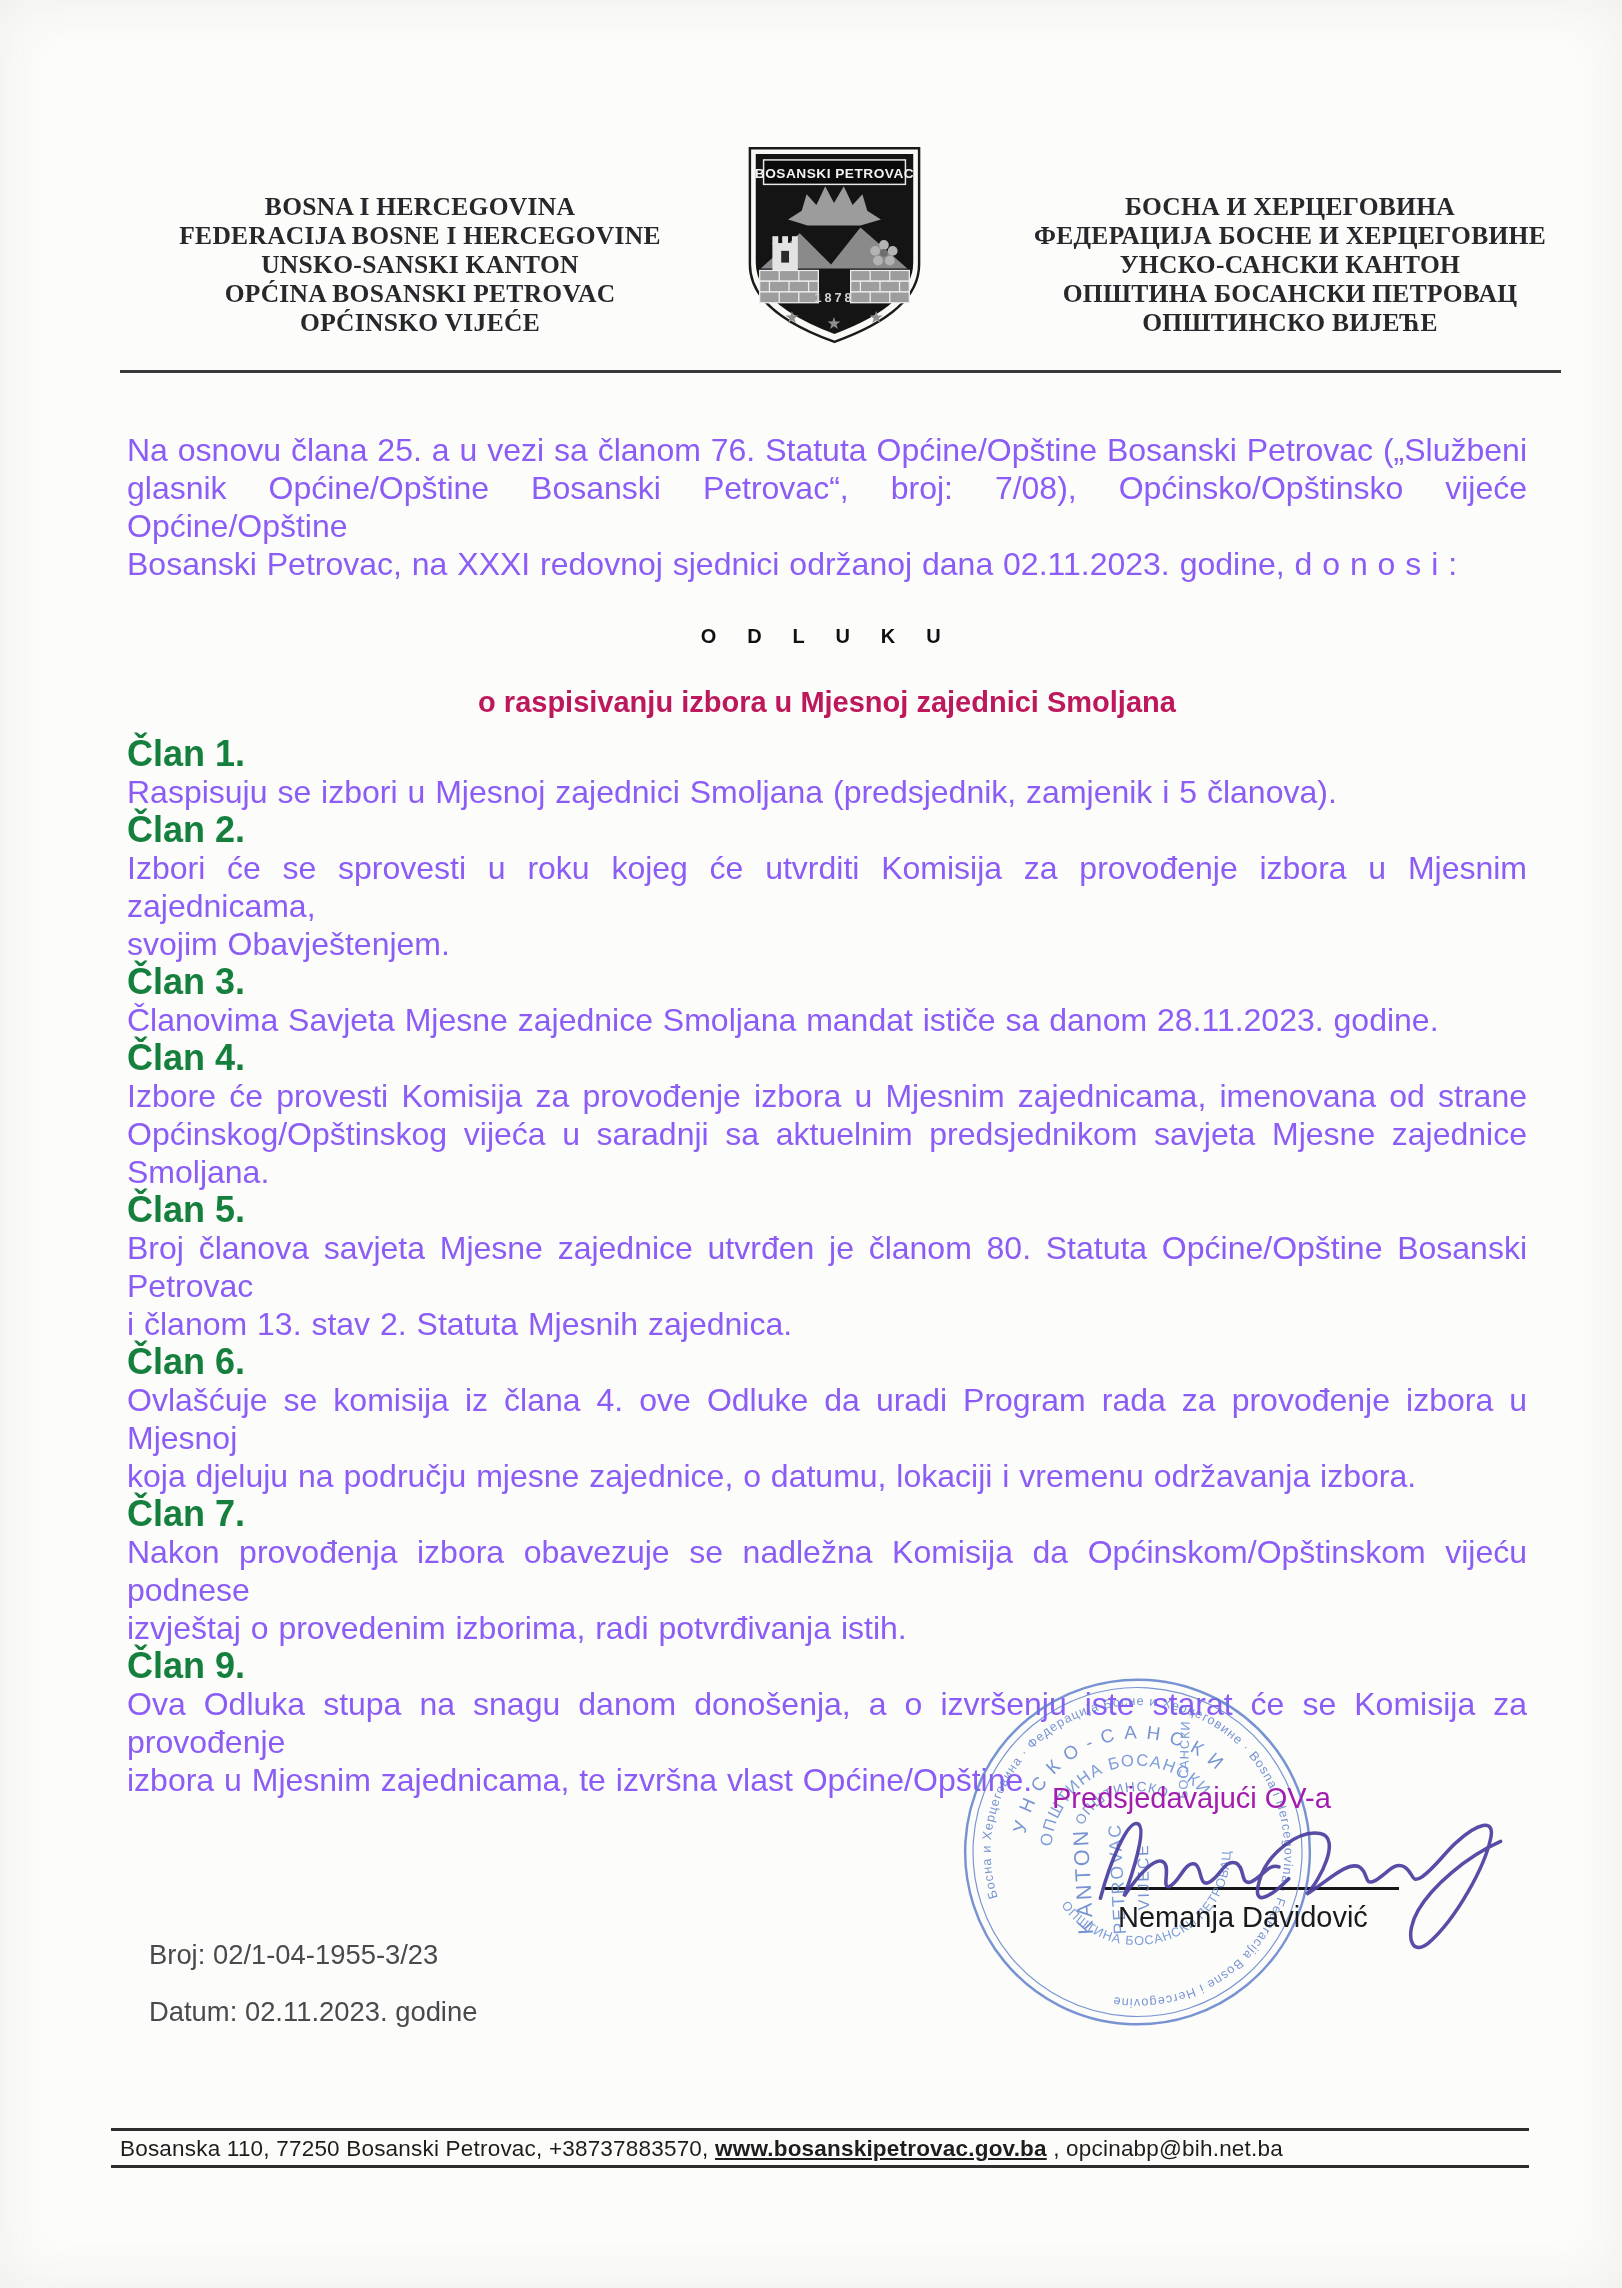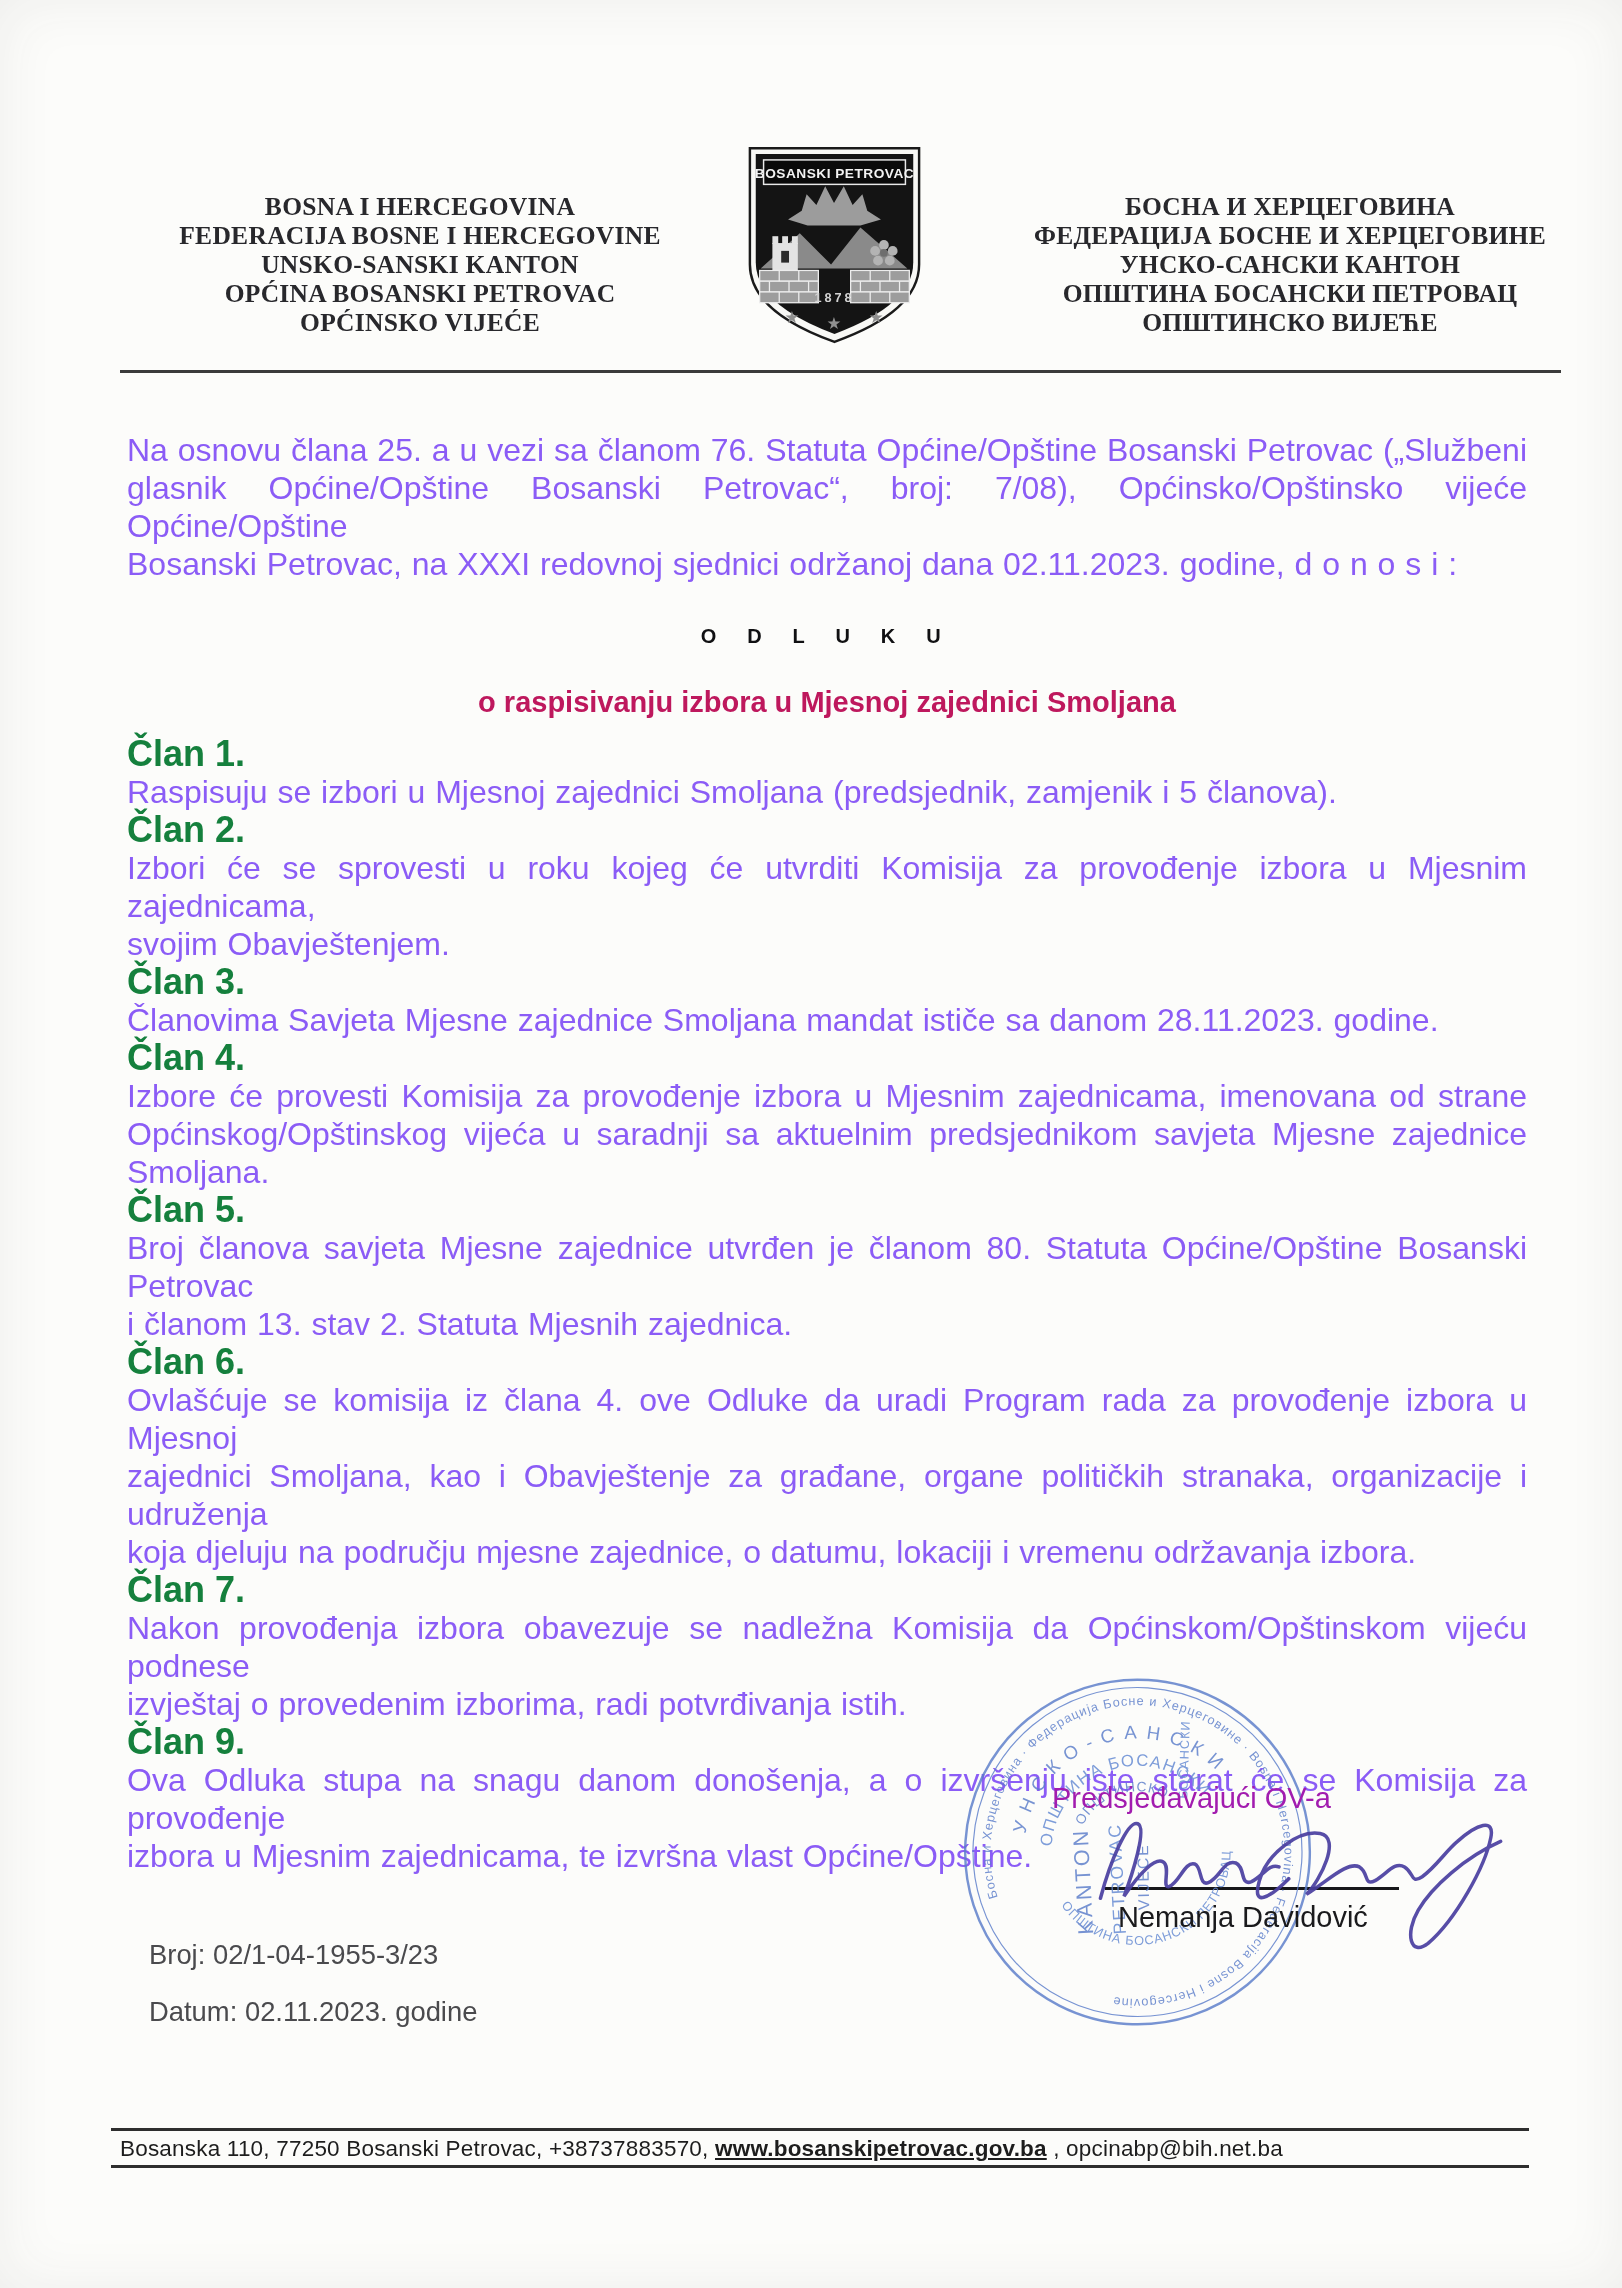--- a/index.html
+++ b/index.html
@@ -136,21 +136,20 @@
       <div class="clan">Član 3.</div>
       <div class="body-line last">Članovima Savjeta Mjesne zajednice Smoljana mandat ističe sa danom 28.11.2023. godine.</div>
       <div class="clan">Član 4.</div>
       <div class="body-line">Izbore će provesti Komisija za provođenje izbora u Mjesnim zajednicama, imenovana od strane</div>
       <div class="body-line last">Općinskog/Opštinskog vijeća u saradnji sa aktuelnim predsjednikom savjeta Mjesne zajednice Smoljana.</div>
       <div class="clan">Član 5.</div>
       <div class="body-line">Broj članova savjeta Mjesne zajednice utvrđen je članom 80. Statuta Općine/Opštine Bosanski Petrovac</div>
       <div class="body-line last">i članom 13. stav 2. Statuta Mjesnih zajednica.</div>
       <div class="clan">Član 6.</div>
       <div class="body-line">Ovlašćuje se komisija iz člana 4. ove Odluke da uradi Program rada za provođenje izbora u Mjesnoj</div>
-      <div class="body-line">zajednici Smoljana, kao i Obavještenje za građane, organe političkih stranaka, organizacije i udruženja</div>
       <div class="body-line last">koja djeluju na području mjesne zajednice, o datumu, lokaciji i vremenu održavanja izbora.</div>
       <div class="clan">Član 7.</div>
       <div class="body-line">Nakon provođenja izbora obavezuje se nadležna Komisija da Općinskom/Opštinskom vijeću podnese</div>
       <div class="body-line last">izvještaj o provedenim izborima, radi potvrđivanja istih.</div>
       <div class="clan">Član 9.</div>
       <div class="body-line">Ova Odluka stupa na snagu danom donošenja, a o izvršenju iste starat će se Komisija za provođenje</div>
       <div class="body-line last">izbora u Mjesnim zajednicama, te izvršna vlast Općine/Opštine.</div>
     </div>
 
   <svg class="stamp-svg" width="367" height="376" viewBox="0 0 374 384">

